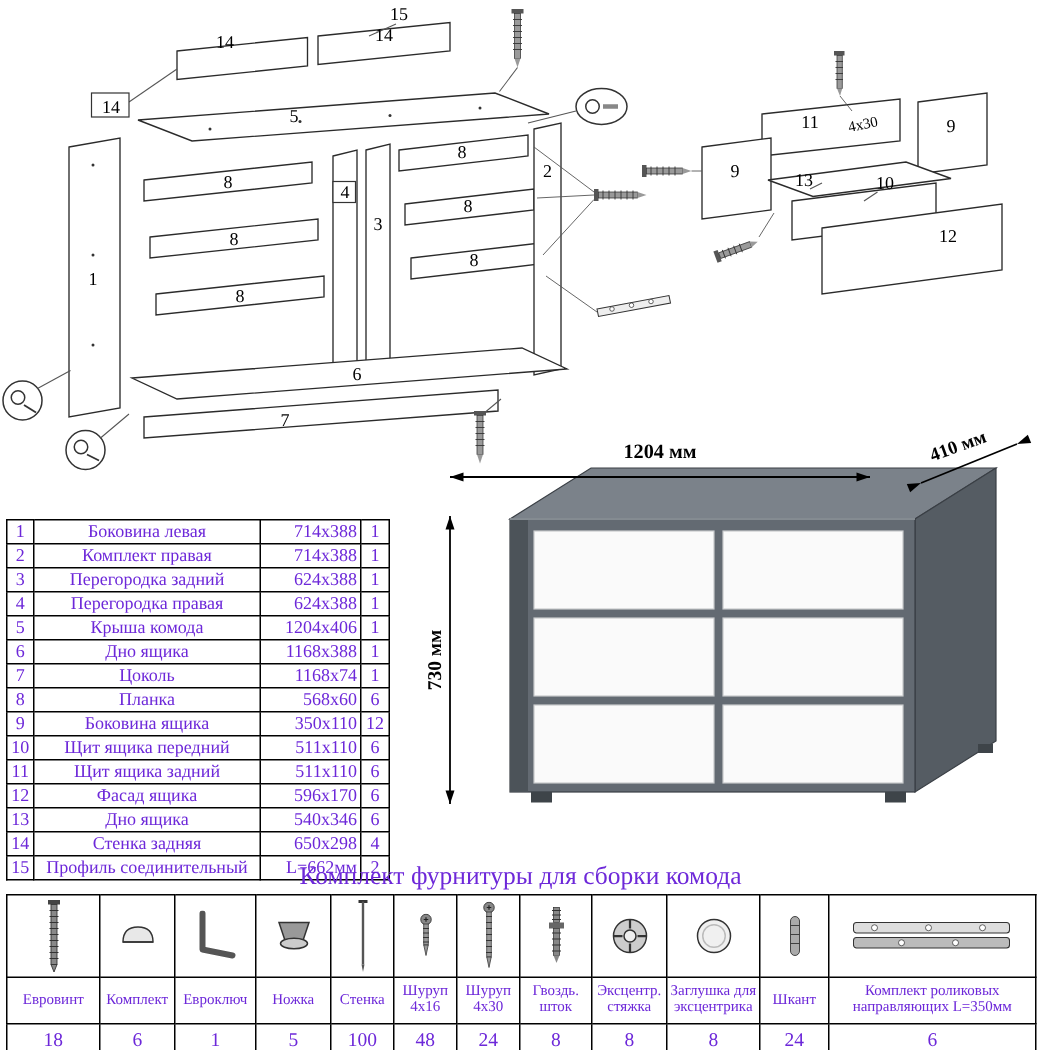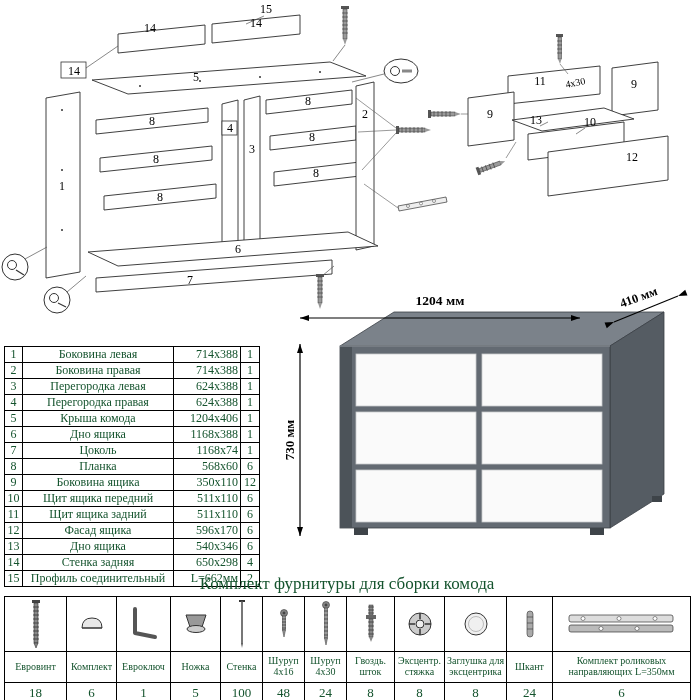--- a/index.html
+++ b/index.html
@@ -1,16 +1,16 @@
 <!DOCTYPE html>
 <html><head>
 <meta charset="utf-8">
 <style>
   html,body{margin:0;padding:0;background:#fff;}
-  .sheet{position:relative;width:694px;height:700px;background:#fff;font-family:"Liberation Serif",serif;color:#14532d;overflow:hidden;}
+  .sheet{position:relative;width:694px;height:700px;background:#fff;font-family:"Liberation Serif",serif;color:#6d28d9;overflow:hidden;}
   .diagram{position:absolute;left:0;top:0;}
   .render{position:absolute;left:280px;top:288px;}
   table{border-collapse:collapse;}
   .parts{position:absolute;left:4px;top:346px;table-layout:fixed;}
   .parts td{border:1px solid #000;font-size:12px;height:14px;padding:0 2px;white-space:nowrap;overflow:hidden;}
   .parts .c-n{width:17px;text-align:center;padding:0;}
   .parts .c-name{width:146px;text-align:center;}
   .parts .c-size{width:62px;text-align:right;}
   .parts .c-qty{width:18px;text-align:center;padding:0;}
   .hw-title{position:absolute;left:0;top:574px;width:100%;text-align:center;font-size:17px;}
@@ -222,27 +222,27 @@
   <table class="parts">
     <tbody>
         <tr>
           <td class="c-n">1</td>
           <td class="c-name">Боковина левая</td>
           <td class="c-size">714х388</td>
           <td class="c-qty">1</td>
         </tr>
     <tr>
           <td class="c-n">2</td>
-          <td class="c-name">Боковина правая</td>
+          <td class="c-name">Комплект правая</td>
           <td class="c-size">714х388</td>
           <td class="c-qty">1</td>
         </tr>
     <tr>
           <td class="c-n">3</td>
-          <td class="c-name">Перегородка левая</td>
+          <td class="c-name">Перегородка задний</td>
           <td class="c-size">624х388</td>
           <td class="c-qty">1</td>
         </tr>
     <tr>
           <td class="c-n">4</td>
           <td class="c-name">Перегородка правая</td>
           <td class="c-size">624х388</td>
           <td class="c-qty">1</td>
         </tr>
     <tr>

